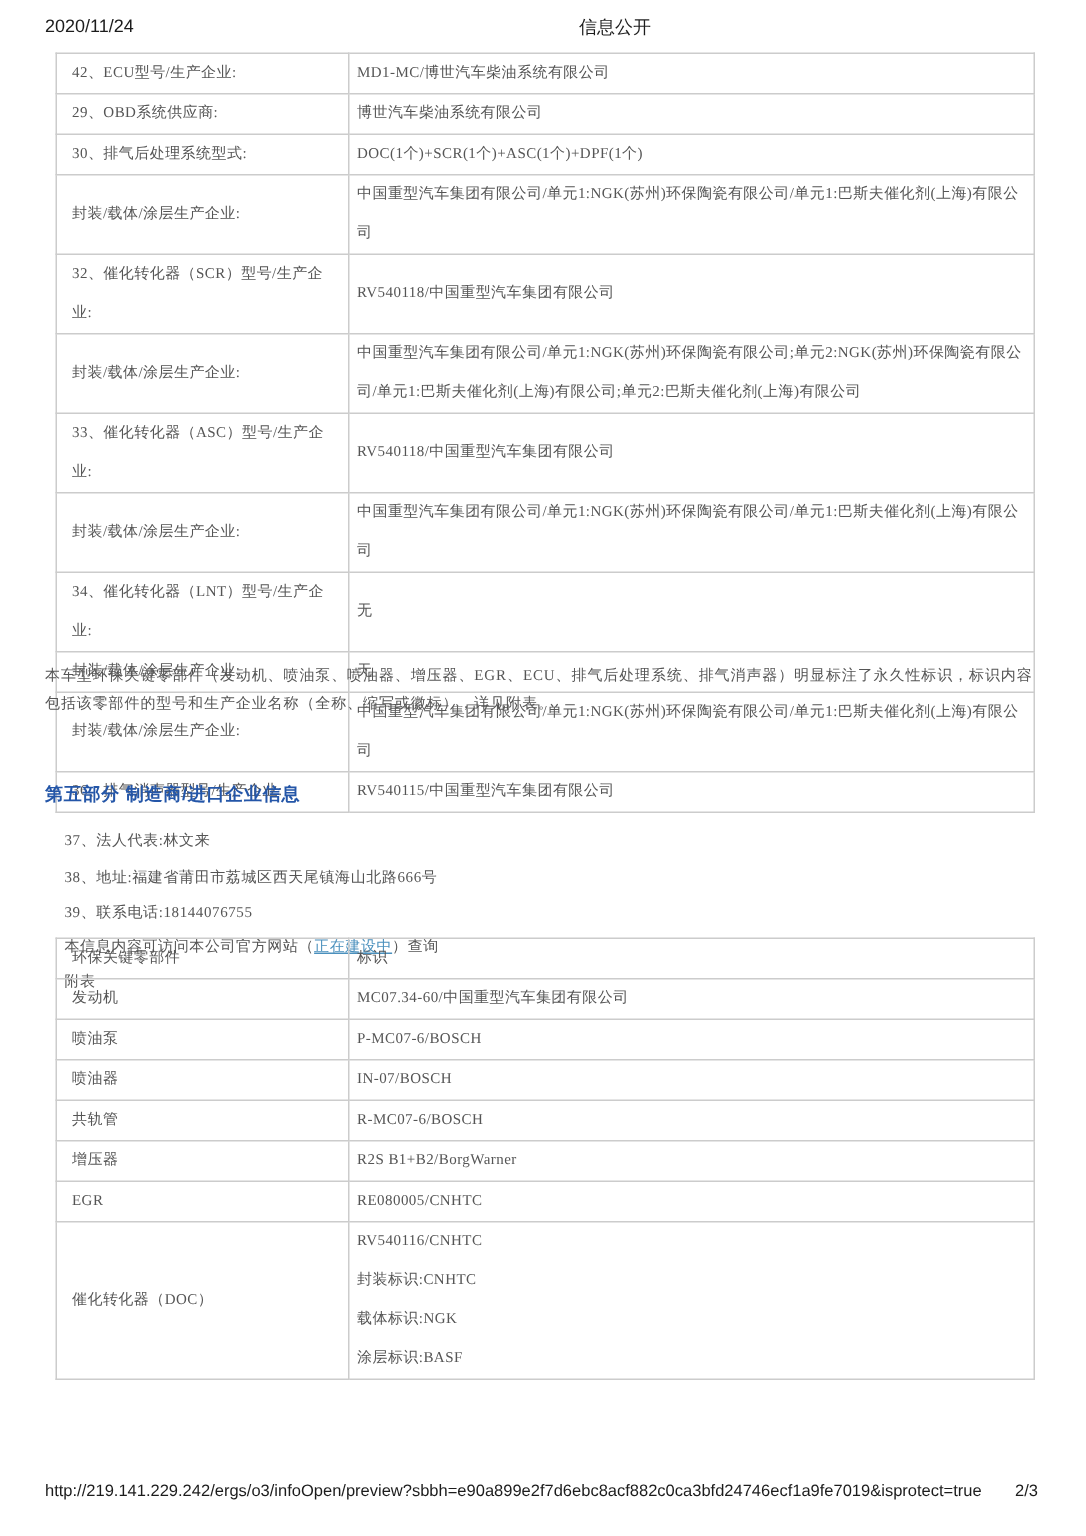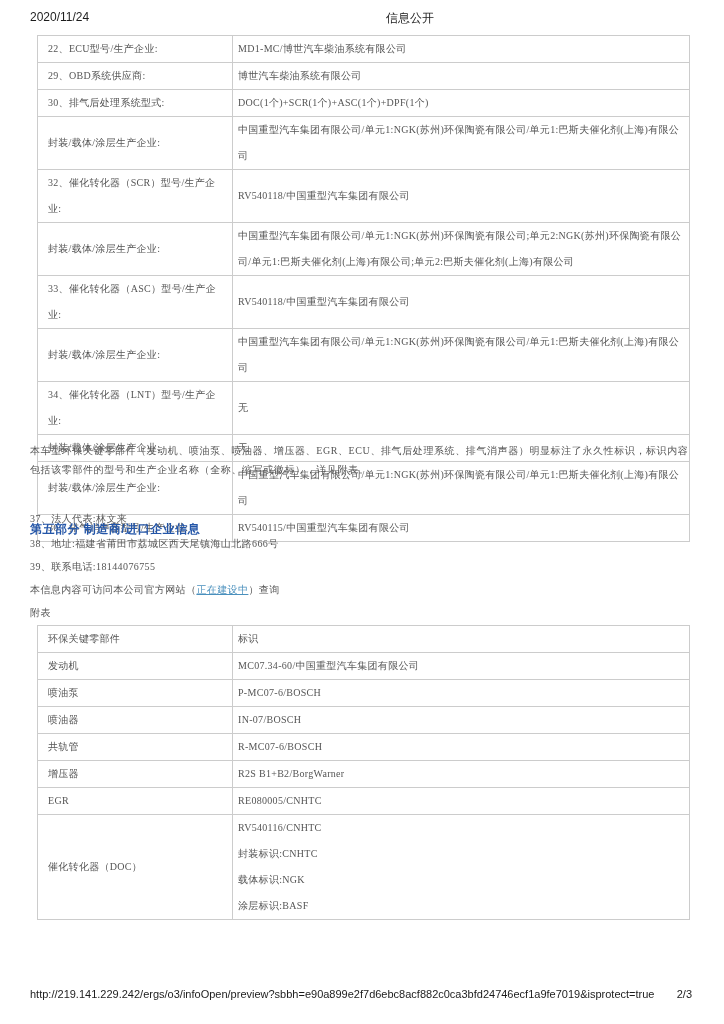--- a/index.html
+++ b/index.html
@@ -45,41 +45,41 @@
     position:absolute; left:30px; top:489px;
     font-family:"Liberation Sans","DejaVu Sans",sans-serif;
     font-size:12px; font-weight:bold; color:#2456a8; letter-spacing:0.5px;margin-top:32px;
   }
   .line-37 { top:513px; }
   .line-38 { top:538px; }
   .line-39 { top:561px; }
   .line-web { top:584px; }
   .line-fb  { top:607px; }
   .doc-line {
-    position:absolute; left:30px; width:666px;
-    font-size:10px; line-height:11px; letter-spacing:0.4px; color:#555;
+    position:absolute; left:43px; width:666px;
+    font-size:10px; line-height:11px; letter-spacing:0.4px; color:#555;margin-top:42px;
   }
   .web-link { color:#4a90bd; text-decoration:underline; cursor:pointer; }
 </style>
 </head>
 <body>
 
 <div class="page">
 
   <div class="print-header-date">2020/11/24</div>
   <div class="print-header-title">信息公开</div>
 
   <table class="doc-table" id="parts-table">
     <colgroup>
         <col style="width:195px">
         <col>
       </colgroup>
     <tbody id="t1body">
         <tr>
-          <td class="c1">22、ECU型号/生产企业:</td>
+          <td class="c1">42、ECU型号/生产企业:</td>
           <td class="c2">MD1-MC/博世汽车柴油系统有限公司</td>
         </tr>
         <tr>
           <td class="c1">29、OBD系统供应商:</td>
           <td class="c2">博世汽车柴油系统有限公司</td>
         </tr>
         <tr>
           <td class="c1">30、排气后处理系统型式:</td>
           <td class="c2">DOC(1个)+SCR(1个)+ASC(1个)+DPF(1个)</td>
         </tr>

